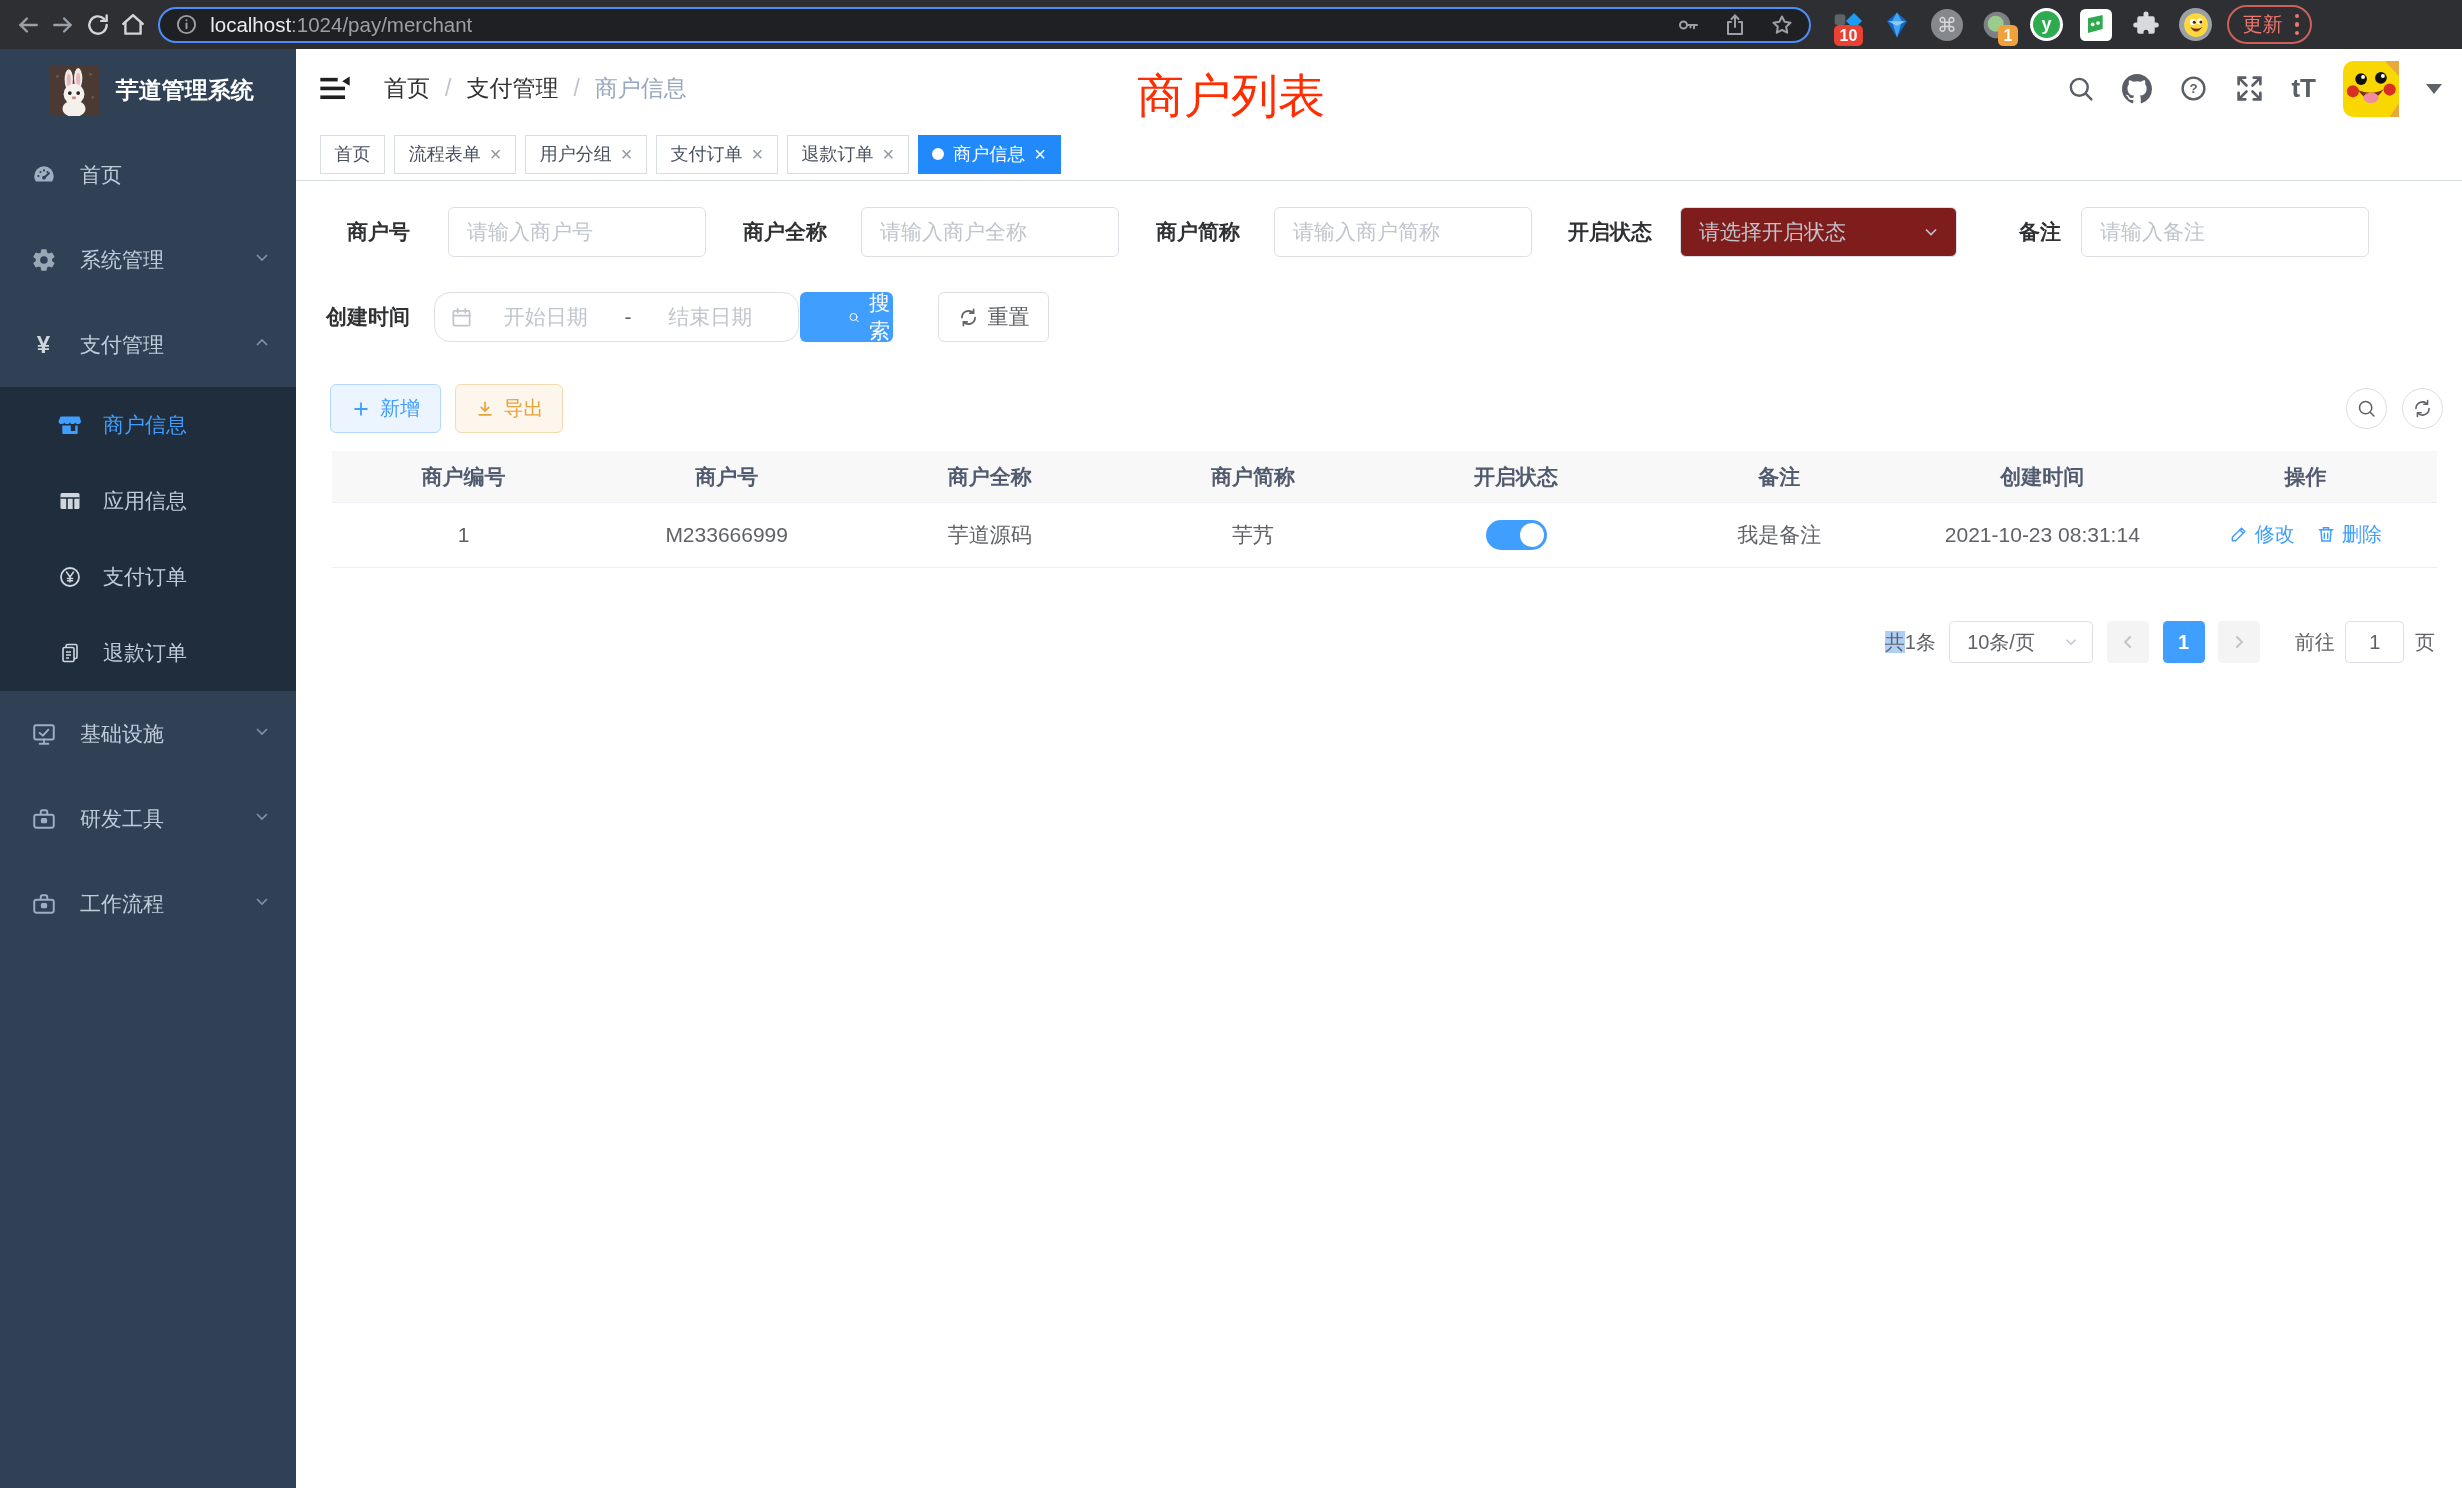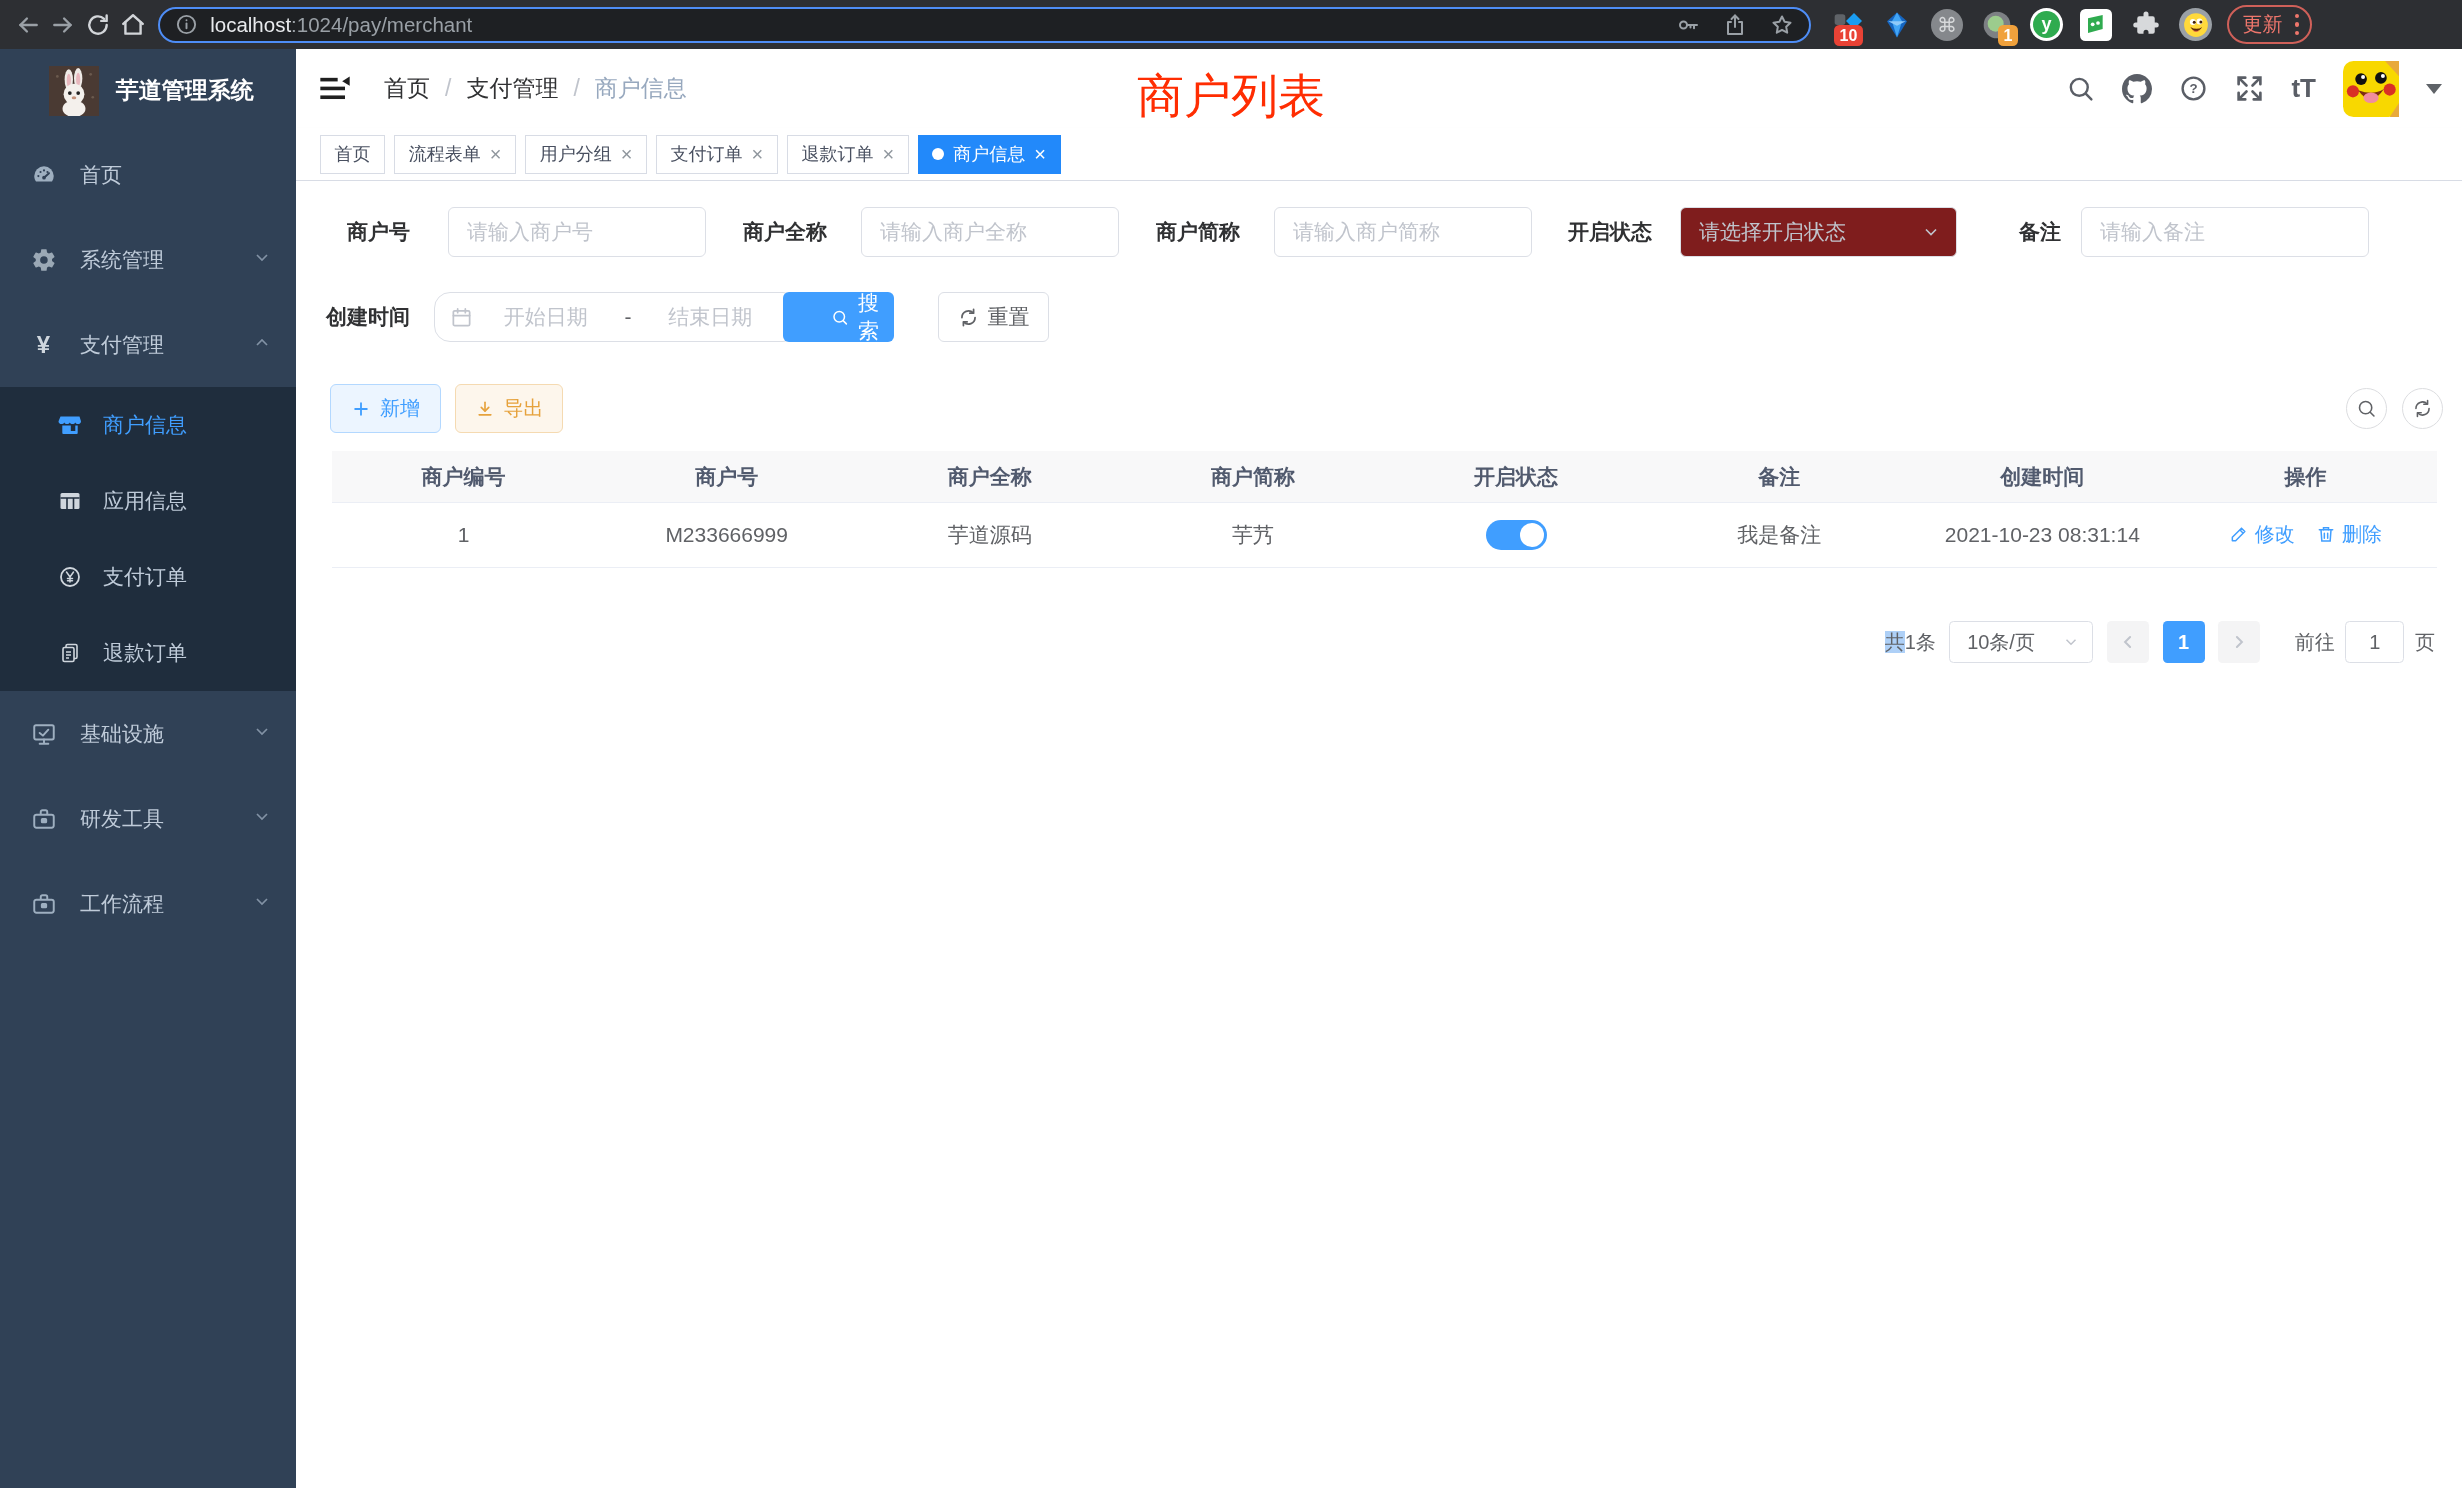--- a/index.html
+++ b/index.html
@@ -468,21 +468,21 @@
       <span class="f-label" style="left:0;top:111px;">创建时间</span>
       <div class="date-range" style="left:138px;top:111px;width:365px;">
         <svg width="23" height="23" viewBox="0 0 24 24" fill="none" stroke="#c0c4cc" stroke-width="1.8" stroke-linecap="round">
             <rect x="3.5" y="5" width="17" height="15.5" rx="1.5"></rect>
             <path d="M8 3v4M16 3v4M3.5 10h17"></path>
           </svg>
         <span class="d-span">开始日期</span>
         <span class="d-sep">-</span>
         <span class="d-span">结束日期</span>
       </div>
-      <div class="btn btn-search" style="left:487px;top:111px;width:111px;padding-left:48px;">
+      <div class="btn btn-search" style="left:504px;top:111px;width:93px;padding-left:48px;">
         <svg width="21" height="21" viewBox="0 0 24 24" fill="none" stroke="#fff" stroke-width="2" stroke-linecap="round">
             <circle cx="11" cy="11" r="7"></circle>
             <path d="M16.5 16.5L20.5 20.5"></path>
           </svg>
         <span>搜索</span>
       </div>
       <div class="btn btn-reset" style="left:642px;top:111px;width:111px;">
         <svg width="21" height="21" viewBox="0 0 24 24" fill="none" stroke="#606266" stroke-width="2" stroke-linecap="round" stroke-linejoin="round">
             <path d="M4.5 12a7.5 7.5 0 0 1 12.9-5.2"></path>
             <path d="M17.8 2.8v4.3h-4.3"></path>

